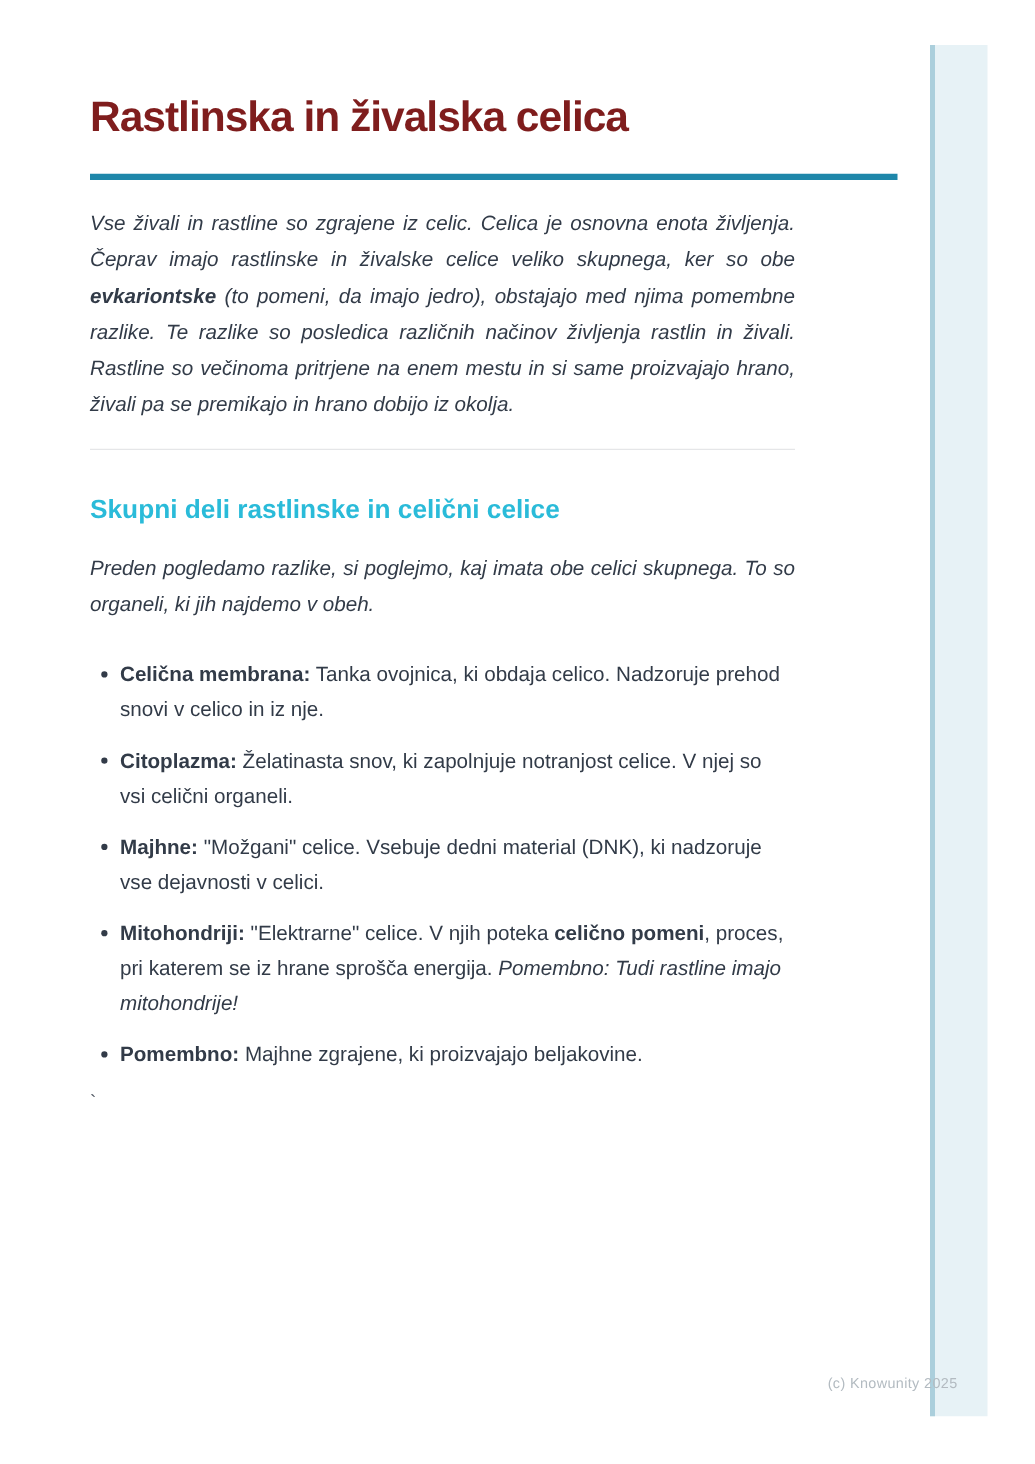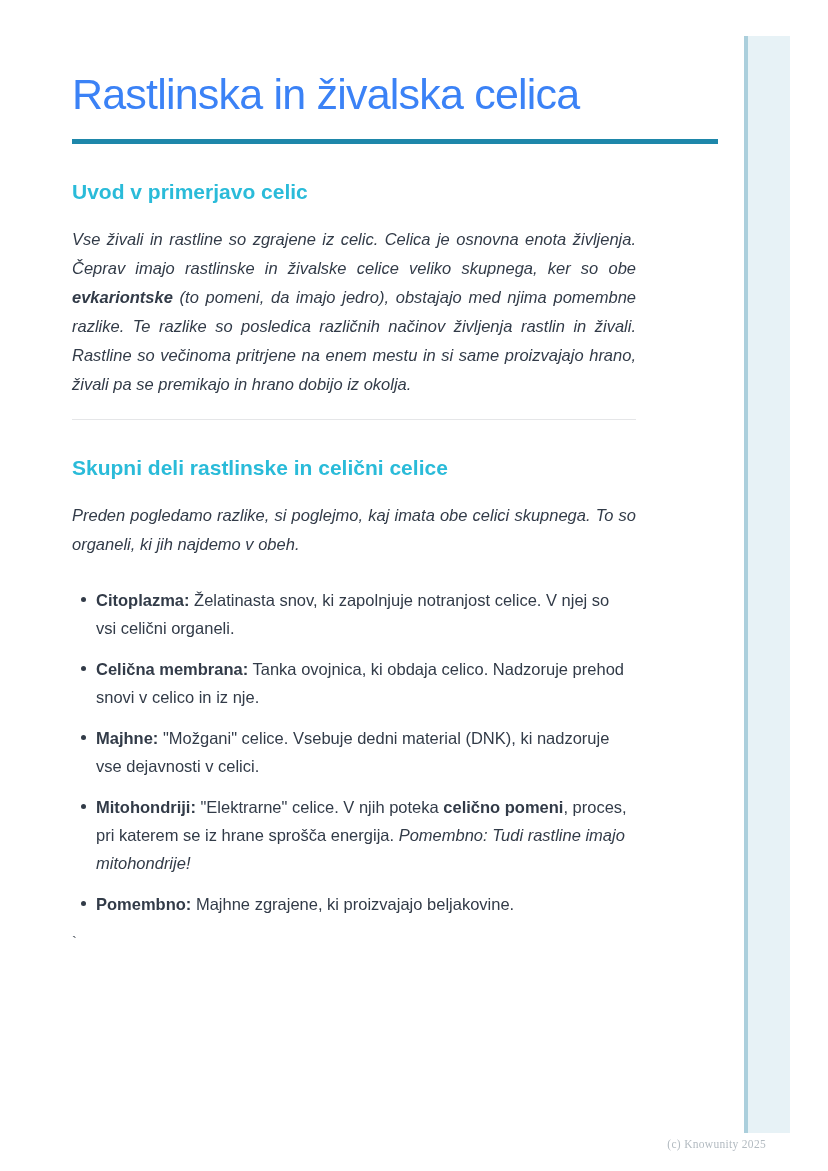--- a/index.html
+++ b/index.html
@@ -23,25 +23,25 @@
   }
   .content {
     position: absolute;
     left: 72px;
     top: 0;
     width: 646px;
     z-index: 1;
   }
   .title {
     margin: 74px 0 0 0;
-    font-size: 43px;
-    font-weight: 400;
+    font-size: 34px;
+    font-weight: 700;
     letter-spacing: -0.8px;
     line-height: 40px;
-    color: #3b82f6;
+    color: #7f1d1d;
   }
   .title-rule {
     margin-top: 25px;
     width: 646px;
     height: 5px;
     background: #1e87aa;
   }
   .section-heading {
     margin: 35px 0 0 0;
     font-size: 21px;
@@ -88,57 +88,55 @@
     background: #323b48;
   }
   .stray {
     margin: 16px 0 0 0;
     font-size: 15px;
     line-height: 15px;
     color: #4a525d;
   }
   .footer {
     position: absolute;
-    top: 1138px;
+    top: 1101px;
     right: 62px;
     font-size: 11.5px;
     letter-spacing: 0.3px;
     color: #b3bbc1;
     z-index: 2;
-    font-family: Liberation Serif, serif;
   }
   .b { font-weight: 700; }
   .i { font-style: italic; }
 </style>
 </head>
 <body>
 
 <div class="page">
 
   <div class="side-accent"></div>
 
   <main class="content">
 
     <h1 class="title">Rastlinska in živalska celica</h1>
     <div class="title-rule"></div>
 
     <section>
-      <h2 class="section-heading">Uvod v primerjavo celic</h2>
       <p class="body-text justified"><span>Vse živali in rastline so zgrajene iz celic. Celica je osnovna enota življenja. Čeprav imajo rastlinske in živalske celice veliko skupnega, ker so obe </span><span class="b">evkariontske</span><span> (to pomeni, da imajo jedro), obstajajo med njima pomembne razlike. Te razlike so posledica različnih načinov življenja rastlin in živali. Rastline so večinoma pritrjene na enem mestu in si same proizvajajo hrano, živali pa se premikajo in hrano dobijo iz okolja.</span></p>
     </section>
 
     <hr class="divider">
 
     <section>
       <h2 class="section-heading">Skupni deli rastlinske in celični celice</h2>
       <p class="body-text justified"><span>Preden pogledamo razlike, si poglejmo, kaj imata obe celici skupnega. To so organeli, ki jih najdemo v obeh.</span></p>
 
       <ul class="bullet-list">
+        <li class="list-item"><span class="b">Celična membrana:</span><span> Tanka ovojnica, ki obdaja celico. Nadzoruje prehod snovi v celico in iz nje.</span></li>
         <li class="list-item"><span class="b">Citoplazma:</span><span> Želatinasta snov, ki zapolnjuje notranjost celice. V njej so vsi celični organeli.</span></li>
-        <li class="list-item"><span class="b">Celična membrana:</span><span> Tanka ovojnica, ki obdaja celico. Nadzoruje prehod snovi v celico in iz nje.</span></li>
         <li class="list-item"><span class="b">Majhne:</span><span> "Možgani" celice. Vsebuje dedni material (DNK), ki nadzoruje vse dejavnosti v celici.</span></li>
         <li class="list-item"><span class="b">Mitohondriji:</span><span> "Elektrarne" celice. V njih poteka </span><span class="b">celično pomeni</span><span>, proces, pri katerem se iz hrane sprošča energija. </span><span class="i">Pomembno: Tudi rastline imajo mitohondrije!</span></li>
         <li class="list-item"><span class="b">Pomembno:</span><span> Majhne zgrajene, ki proizvajajo beljakovine.</span></li>
       </ul>
     </section>
 
     <div class="stray">`</div>
 
   </main>
 

